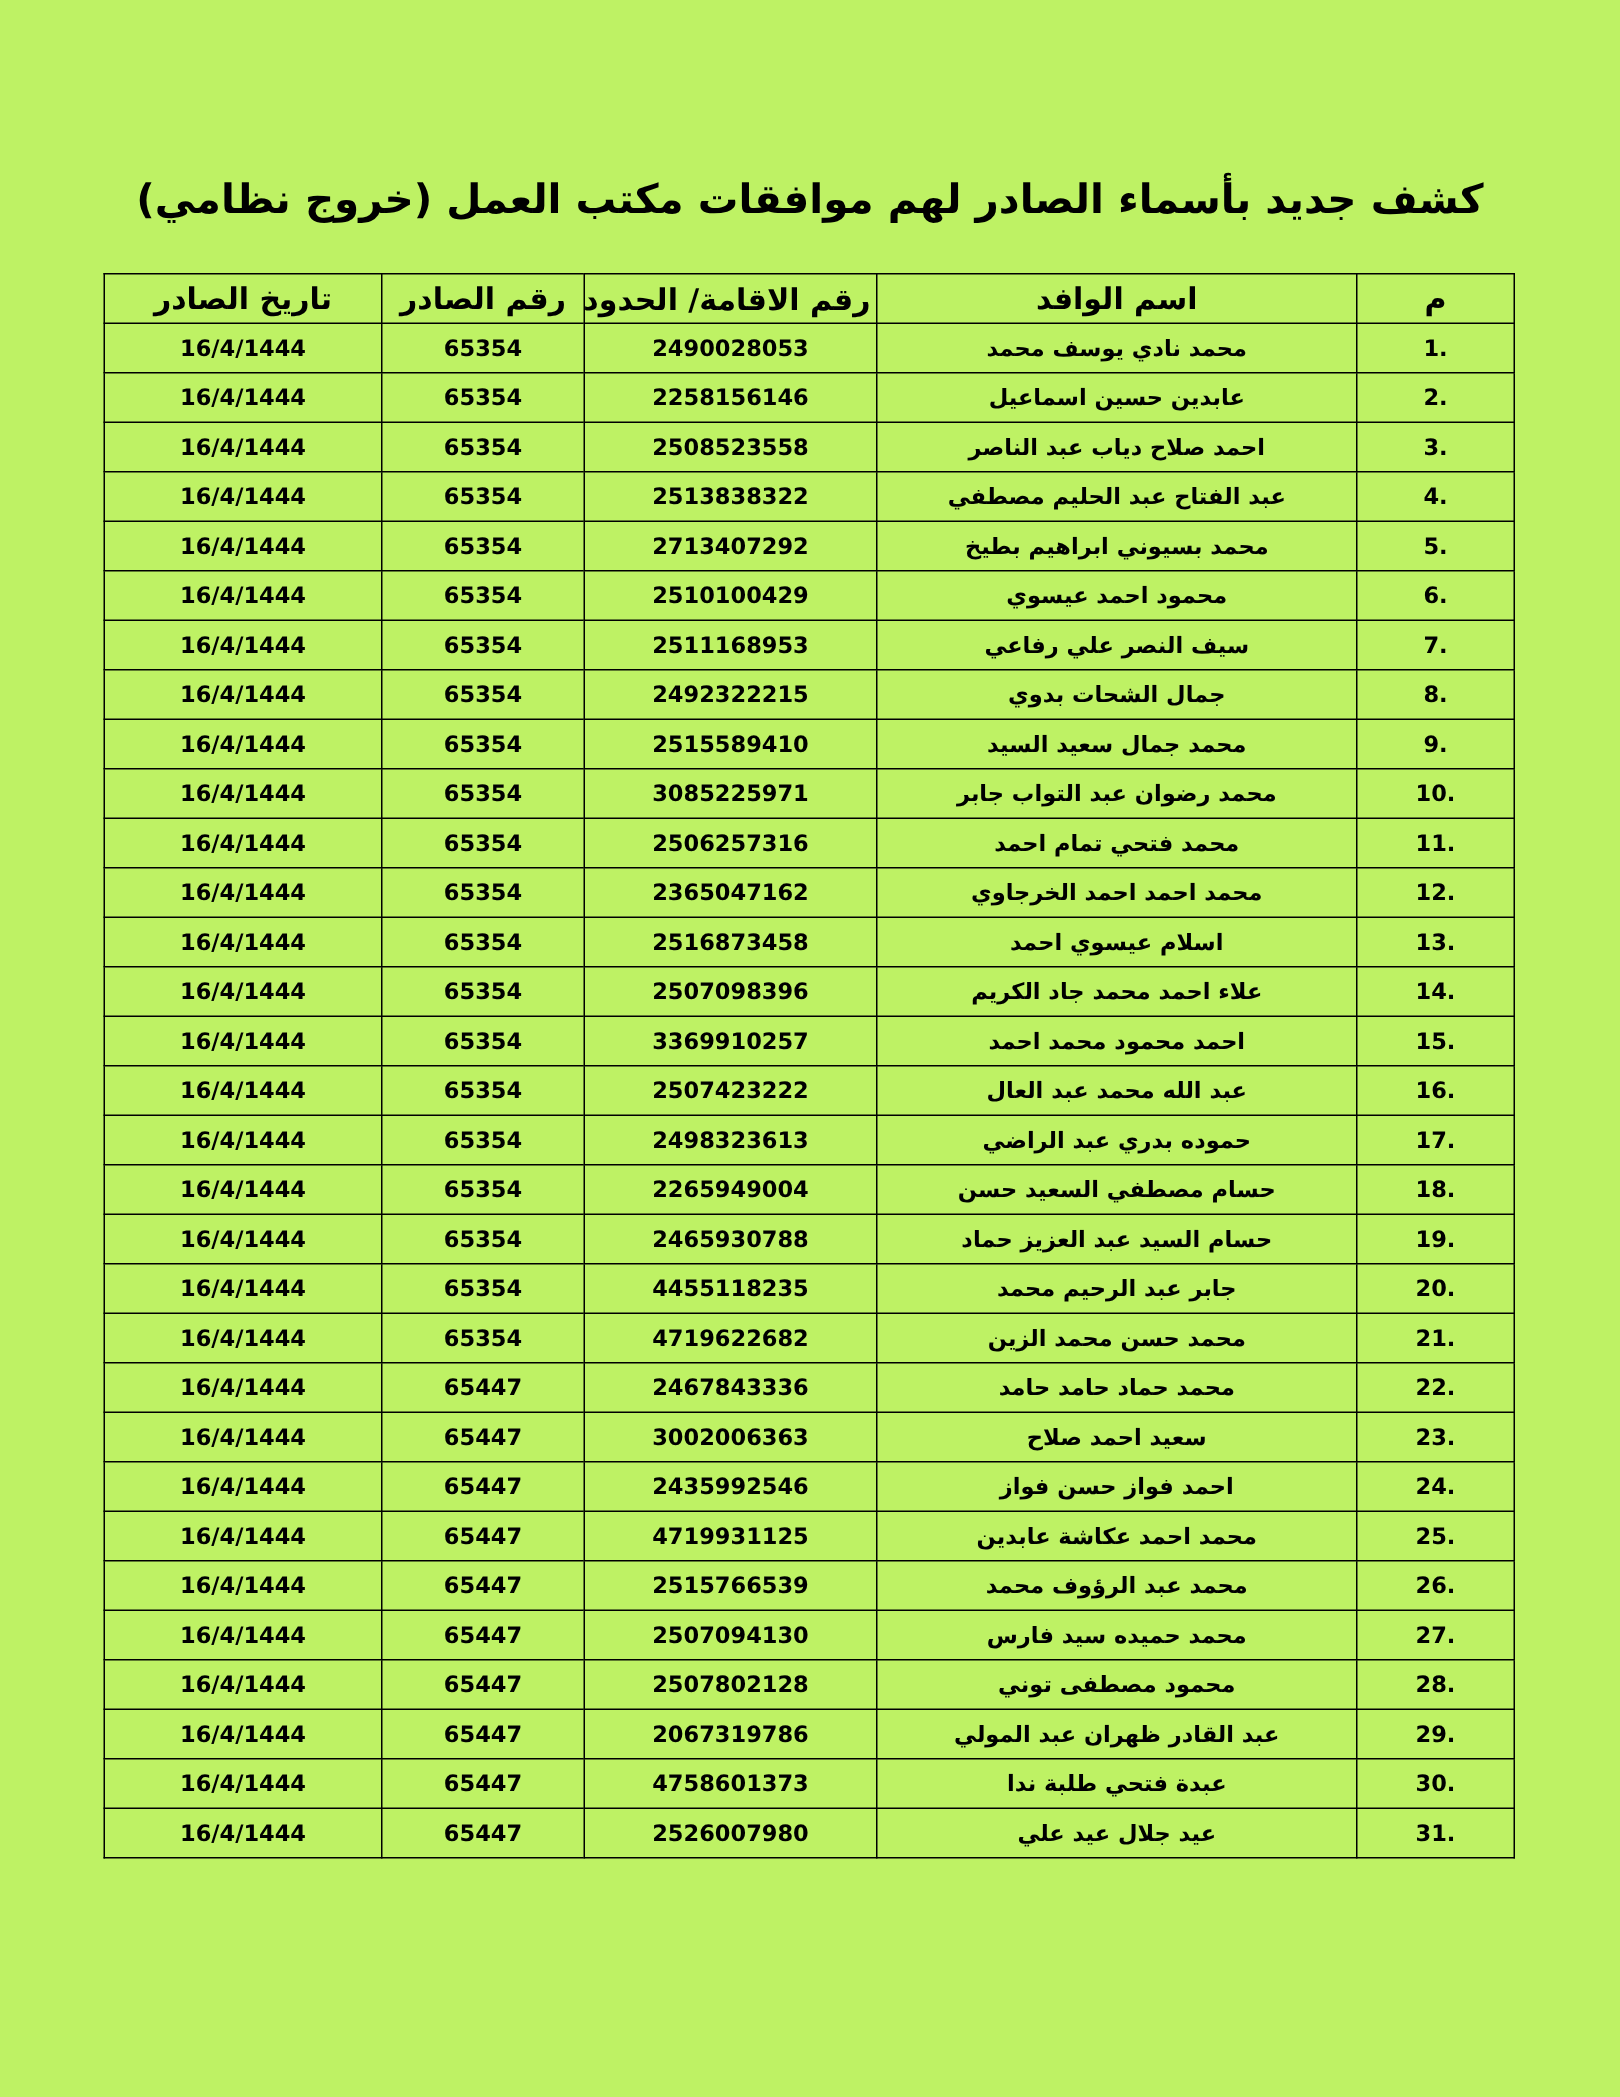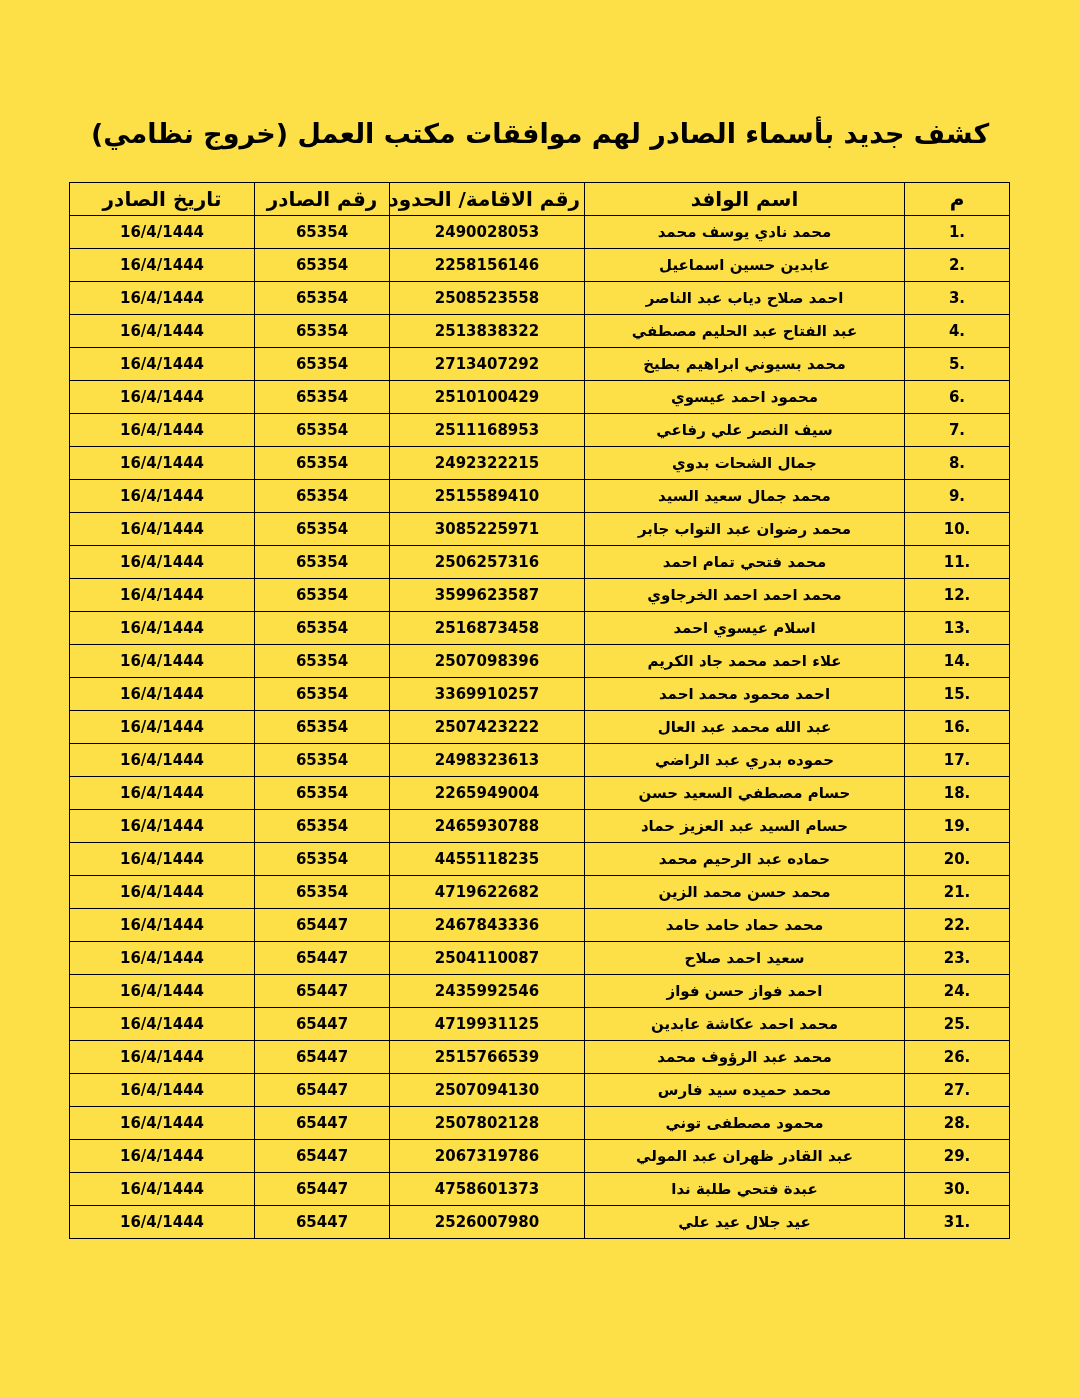--- a/index.html
+++ b/index.html
@@ -6,21 +6,21 @@
   html, body { margin: 0; padding: 0; }
   body {
     background: #ffffff;
     font-family: "DejaVu Sans", sans-serif;
     color: #000;
   }
   .page {
     position: relative;
     width: 1080px;
     height: 1398px;
-    background: #fde047;
+    background: #bef264;
     overflow: hidden;
   }
   .doc-title {
     position: absolute;
     top: 118px;
     left: 70px;
     right: 70px;
     text-align: center;
     direction: rtl;
     font-size: 27px;
@@ -157,21 +157,21 @@
         <tr>
       <td class="num">11.</td>
       <td>محمد فتحي تمام احمد</td>
       <td class="ltr">2506257316</td>
       <td class="ltr">65354</td>
       <td class="ltr">16/4/1444</td>
     </tr>
         <tr>
       <td class="num">12.</td>
       <td>محمد احمد احمد  الخرجاوي</td>
-      <td class="ltr">3599623587</td>
+      <td class="ltr">2365047162</td>
       <td class="ltr">65354</td>
       <td class="ltr">16/4/1444</td>
     </tr>
         <tr>
       <td class="num">13.</td>
       <td>اسلام عيسوي احمد</td>
       <td class="ltr">2516873458</td>
       <td class="ltr">65354</td>
       <td class="ltr">16/4/1444</td>
     </tr>
@@ -212,21 +212,21 @@
     </tr>
         <tr>
       <td class="num">19.</td>
       <td>حسام السيد عبد العزيز حماد</td>
       <td class="ltr">2465930788</td>
       <td class="ltr">65354</td>
       <td class="ltr">16/4/1444</td>
     </tr>
         <tr>
       <td class="num">20.</td>
-      <td>حماده عبد الرحيم محمد</td>
+      <td>جابر عبد الرحيم محمد</td>
       <td class="ltr">4455118235</td>
       <td class="ltr">65354</td>
       <td class="ltr">16/4/1444</td>
     </tr>
         <tr>
       <td class="num">21.</td>
       <td>محمد حسن محمد الزين</td>
       <td class="ltr">4719622682</td>
       <td class="ltr">65354</td>
       <td class="ltr">16/4/1444</td>
@@ -234,21 +234,21 @@
         <tr>
       <td class="num">22.</td>
       <td>محمد حماد حامد حامد</td>
       <td class="ltr">2467843336</td>
       <td class="ltr">65447</td>
       <td class="ltr">16/4/1444</td>
     </tr>
         <tr>
       <td class="num">23.</td>
       <td>سعيد احمد صلاح</td>
-      <td class="ltr">2504110087</td>
+      <td class="ltr">3002006363</td>
       <td class="ltr">65447</td>
       <td class="ltr">16/4/1444</td>
     </tr>
         <tr>
       <td class="num">24.</td>
       <td>احمد فواز حسن فواز</td>
       <td class="ltr">2435992546</td>
       <td class="ltr">65447</td>
       <td class="ltr">16/4/1444</td>
     </tr>

